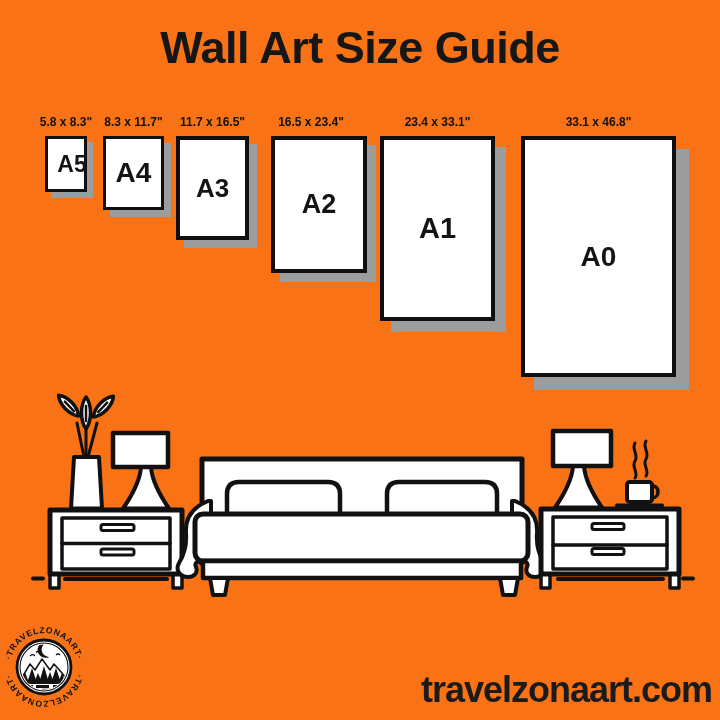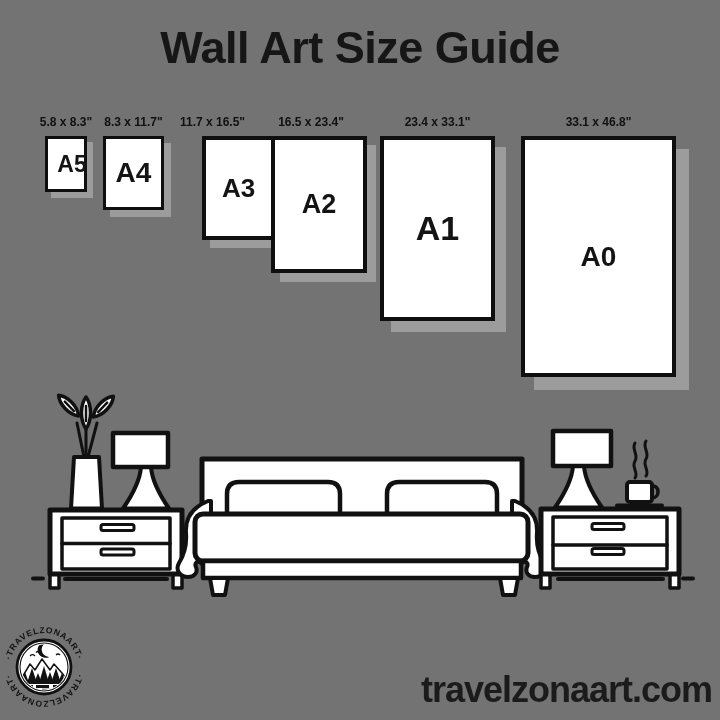--- a/index.html
+++ b/index.html
@@ -1,16 +1,16 @@
 <!DOCTYPE html>
 <html><head>
 <meta charset="utf-8">
 <style>
   html,body{margin:0;padding:0;background:#fff;}
-  .canvas{position:relative;width:720px;height:720px;background:#737373;overflow:hidden;
+  .canvas{position:relative;width:720px;height:720px;background:#f97316;overflow:hidden;
           font-family:"Liberation Sans",sans-serif;color:#141414;}
   .title{position:absolute;left:0;top:22px;width:720px;text-align:center;
          font-size:45px;font-weight:bold;letter-spacing:-.5px;color:#161616;}
   .frame-wrap{position:absolute;}
   .frame-caption{position:absolute;left:50%;top:0;transform:translateX(-50%);
                  white-space:nowrap;font-size:12px;font-weight:bold;color:#101010;}
   .frame-box{position:absolute;top:21px;left:0;box-sizing:border-box;background:#fff;
              border:4px solid #0f0f0f;display:flex;align-items:center;justify-content:center;}
   .frame-label{font-weight:bold;color:#141414;}
   .a5 .frame-box,.a4 .frame-box{border-width:3px;}
@@ -34,34 +34,34 @@
     </div>
   </div>
   <div class="frame-wrap a4" style="left:103px;top:115px;width:61px;">
     <div class="frame-caption">8.3 x 11.7"</div>
     <div class="frame-box" style="width:61px;height:74px;box-shadow:7px 7px 0 0 #9c9c9c;">
       <span class="frame-label" style="font-size:28px;">A4</span>
     </div>
   </div>
   <div class="frame-wrap a3" style="left:176px;top:115px;width:73px;">
     <div class="frame-caption">11.7 x 16.5"</div>
-    <div class="frame-box" style="width:73px;height:104px;box-shadow:8px 8px 0 0 #9c9c9c;margin-left:26px;">
+    <div class="frame-box" style="width:73px;height:104px;box-shadow:8px 8px 0 0 #9c9c9c;">
       <span class="frame-label" style="font-size:26px;">A3</span>
     </div>
   </div>
   <div class="frame-wrap a2" style="left:263px;top:115px;width:96px;">
     <div class="frame-caption">16.5 x 23.4"</div>
     <div class="frame-box" style="width:96px;height:137px;box-shadow:9px 9px 0 0 #9c9c9c;margin-left:8px;">
       <span class="frame-label" style="font-size:27px;">A2</span>
     </div>
   </div>
   <div class="frame-wrap a1" style="left:380px;top:115px;width:115px;">
     <div class="frame-caption">23.4 x 33.1"</div>
     <div class="frame-box" style="width:115px;height:185px;box-shadow:11px 11px 0 0 #9c9c9c;">
-      <span class="frame-label" style="font-size:34px;">A1</span>
+      <span class="frame-label" style="font-size:29px;">A1</span>
     </div>
   </div>
   <div class="frame-wrap a0" style="left:521px;top:115px;width:155px;">
     <div class="frame-caption">33.1 x 46.8"</div>
     <div class="frame-box" style="width:155px;height:241px;box-shadow:13px 13px 0 0 #9c9c9c;">
       <span class="frame-label" style="font-size:28px;">A0</span>
     </div>
   </div>
 
   <svg class="illo" width="720" height="218" viewBox="0 0 720 218" fill="none" stroke="#111" stroke-linejoin="round" stroke-linecap="round">

